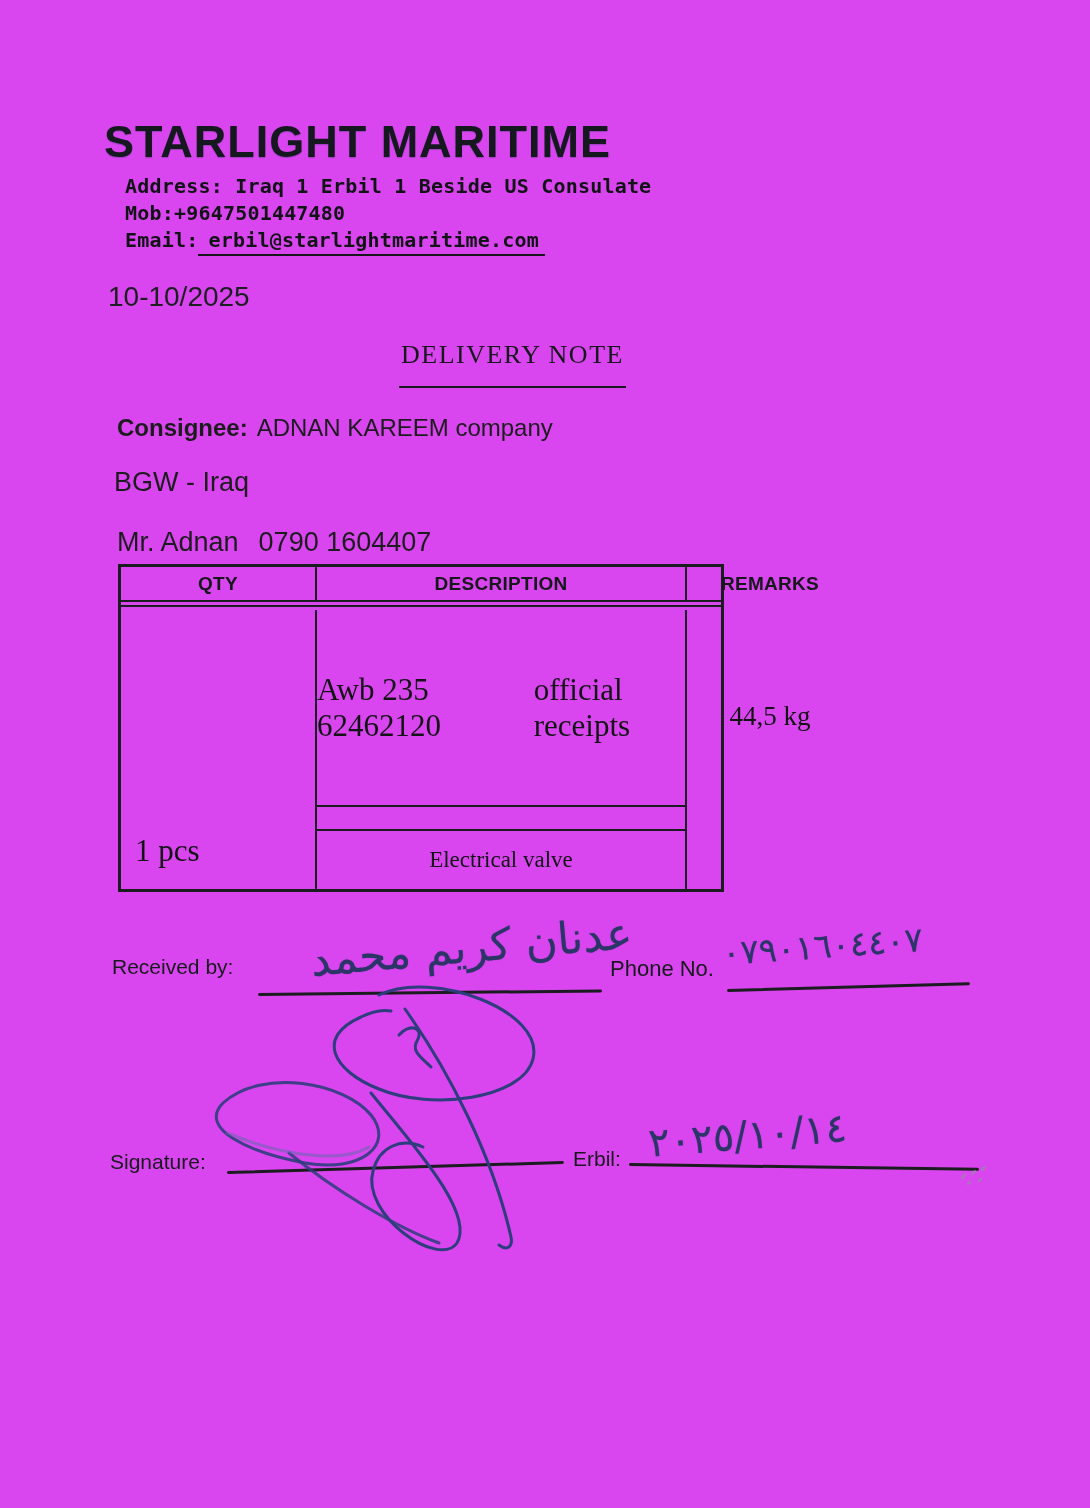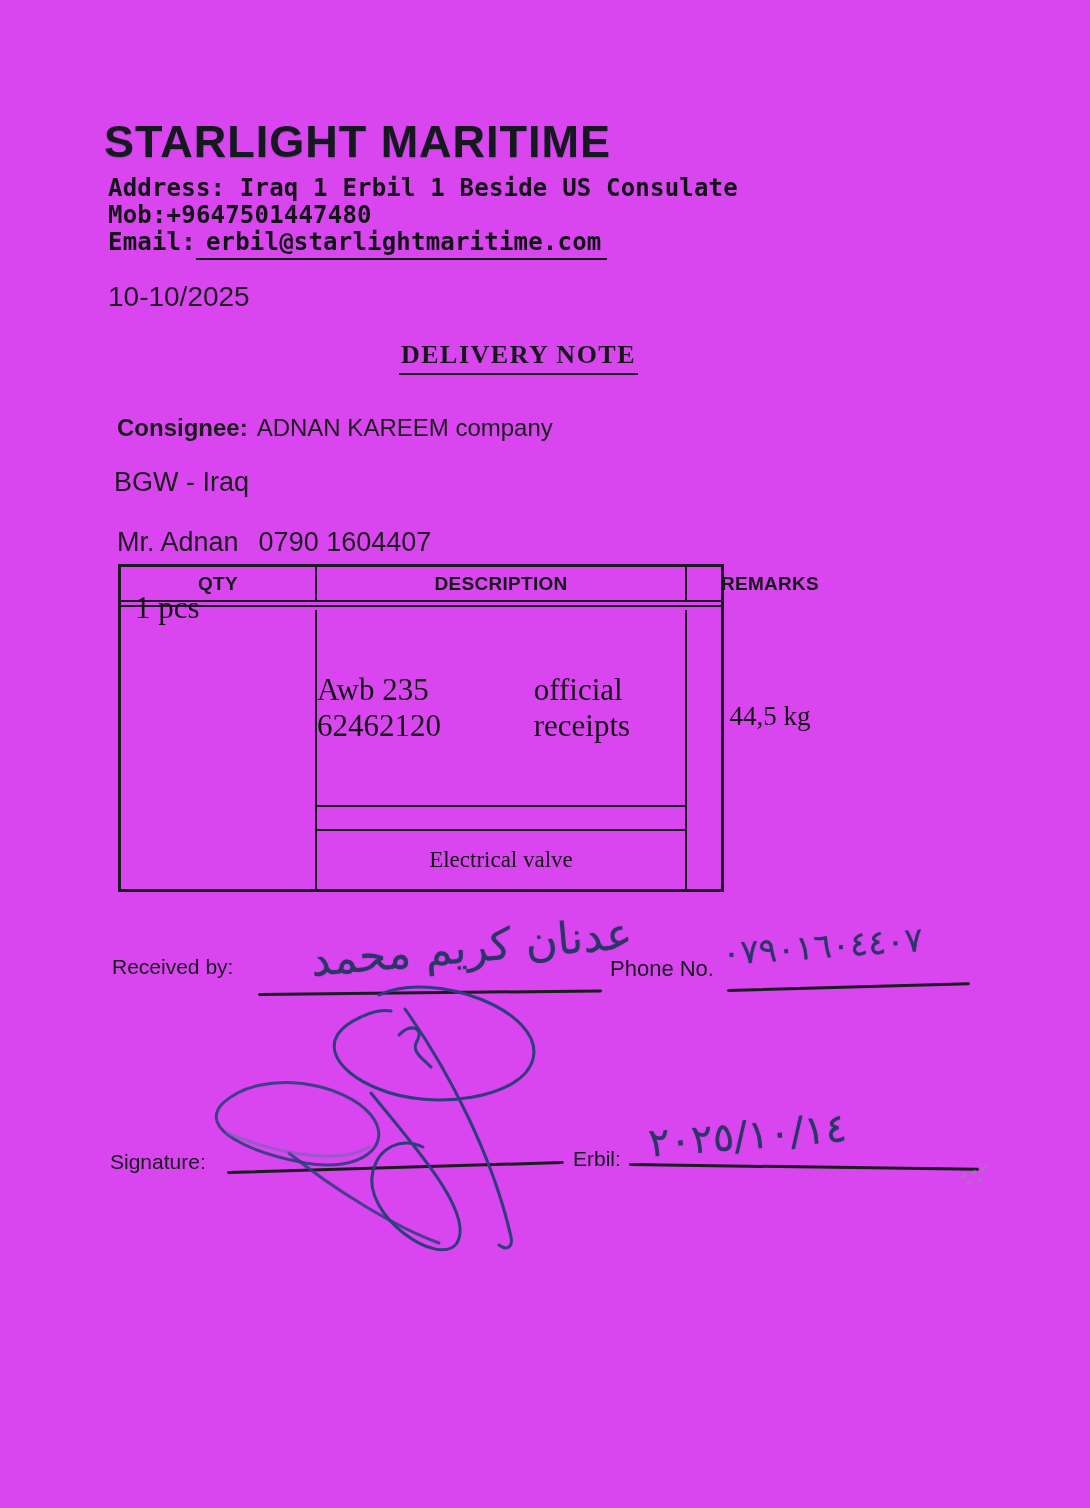--- a/index.html
+++ b/index.html
@@ -9,36 +9,36 @@
     font-family:"Liberation Sans",sans-serif; color:#1c1c1e;
   }
   
   .company{
     position:absolute; left:104px; top:116px; margin:0;
     font-size:45px; font-weight:800; letter-spacing:1px;
     color:#16181f; text-shadow:0 1px 1px rgba(45,55,100,.35);
     font-family:"Liberation Sans",sans-serif;
   }
   .contact{
-    position:absolute; left:108px;
+    position:absolute; left:125px;
     font-family:"DejaVu Sans Mono",monospace; font-weight:700;
-    font-size:24px; letter-spacing:.2px; color:#121316; white-space:pre;
+    font-size:20px; letter-spacing:.2px; color:#121316; white-space:pre;
   }
   .contact.address{ top:174px; }
   .contact.mob{ top:201px; }
   .contact.email{ top:228px; }
   .email-underlined{ border-bottom:2.5px solid #15161a; padding:0 6px 2px 10px; }
 
   
   .doc-date{ position:absolute; left:108px; top:281px; font-size:28px; color:#1d1e22; }
   .doc-title{
     position:absolute; left:399px; top:340px;
-    font-family:"Liberation Serif",serif; font-size:26px; font-weight:700;
+    font-family:"Liberation Serif",serif; font-size:26px; font-weight:400;
     letter-spacing:1.5px; color:#17181c;
-    border-bottom:2.5px solid #17181c; padding:0 2px 3px 2px;
+    border-bottom:2.5px solid #17181c; padding:0 2px 16px 2px;
   }
 
   
   .consignee-line{ position:absolute; left:117px; top:414px; font-size:24px; }
   .consignee-label{ font-weight:700; margin-right:9px; }
   .bgw-line{ position:absolute; left:114px; top:467px; font-size:27px; }
   .contact-row{ position:absolute; left:117px; top:527px; font-size:27px; }
   .contact-phone{ margin-left:20px; }
 
   
@@ -55,21 +55,21 @@
     font-size:19px; font-weight:600; letter-spacing:.3px; color:#17181b;
   }
   .th.bordered{ border-right:2px solid #1b1c1f; }
   .line2{ position:absolute; left:0; right:0; top:38px; height:2px; background:#1b1c1f; }
   .tbody{
     position:absolute; top:43px; left:0; right:0; bottom:0;
     display:grid; grid-template-columns:196px 370px 166px;
     font-family:"Liberation Serif",serif; color:#131316;
   }
   .cell-qty{
-    border-right:2px solid #1b1c1f; display:flex; align-items:flex-start;
+    border-right:2px solid #1b1c1f; display:flex; align-items:flex-end;
     padding-left:14px; font-size:31px;
   }
   .cell-qty span{ transform:translateY(-20px); display:inline-block; }
   .col-desc{ border-right:2px solid #1b1c1f; display:flex; flex-direction:column; }
   .desc-main{
     height:195px; border-bottom:2px solid #1b1c1f;
     display:flex; flex-direction:row; align-items:center; justify-content:center;
     gap:26px; font-size:31px;
   }
   .desc-band{ height:22px; border-bottom:2px solid #1b1c1f; }

